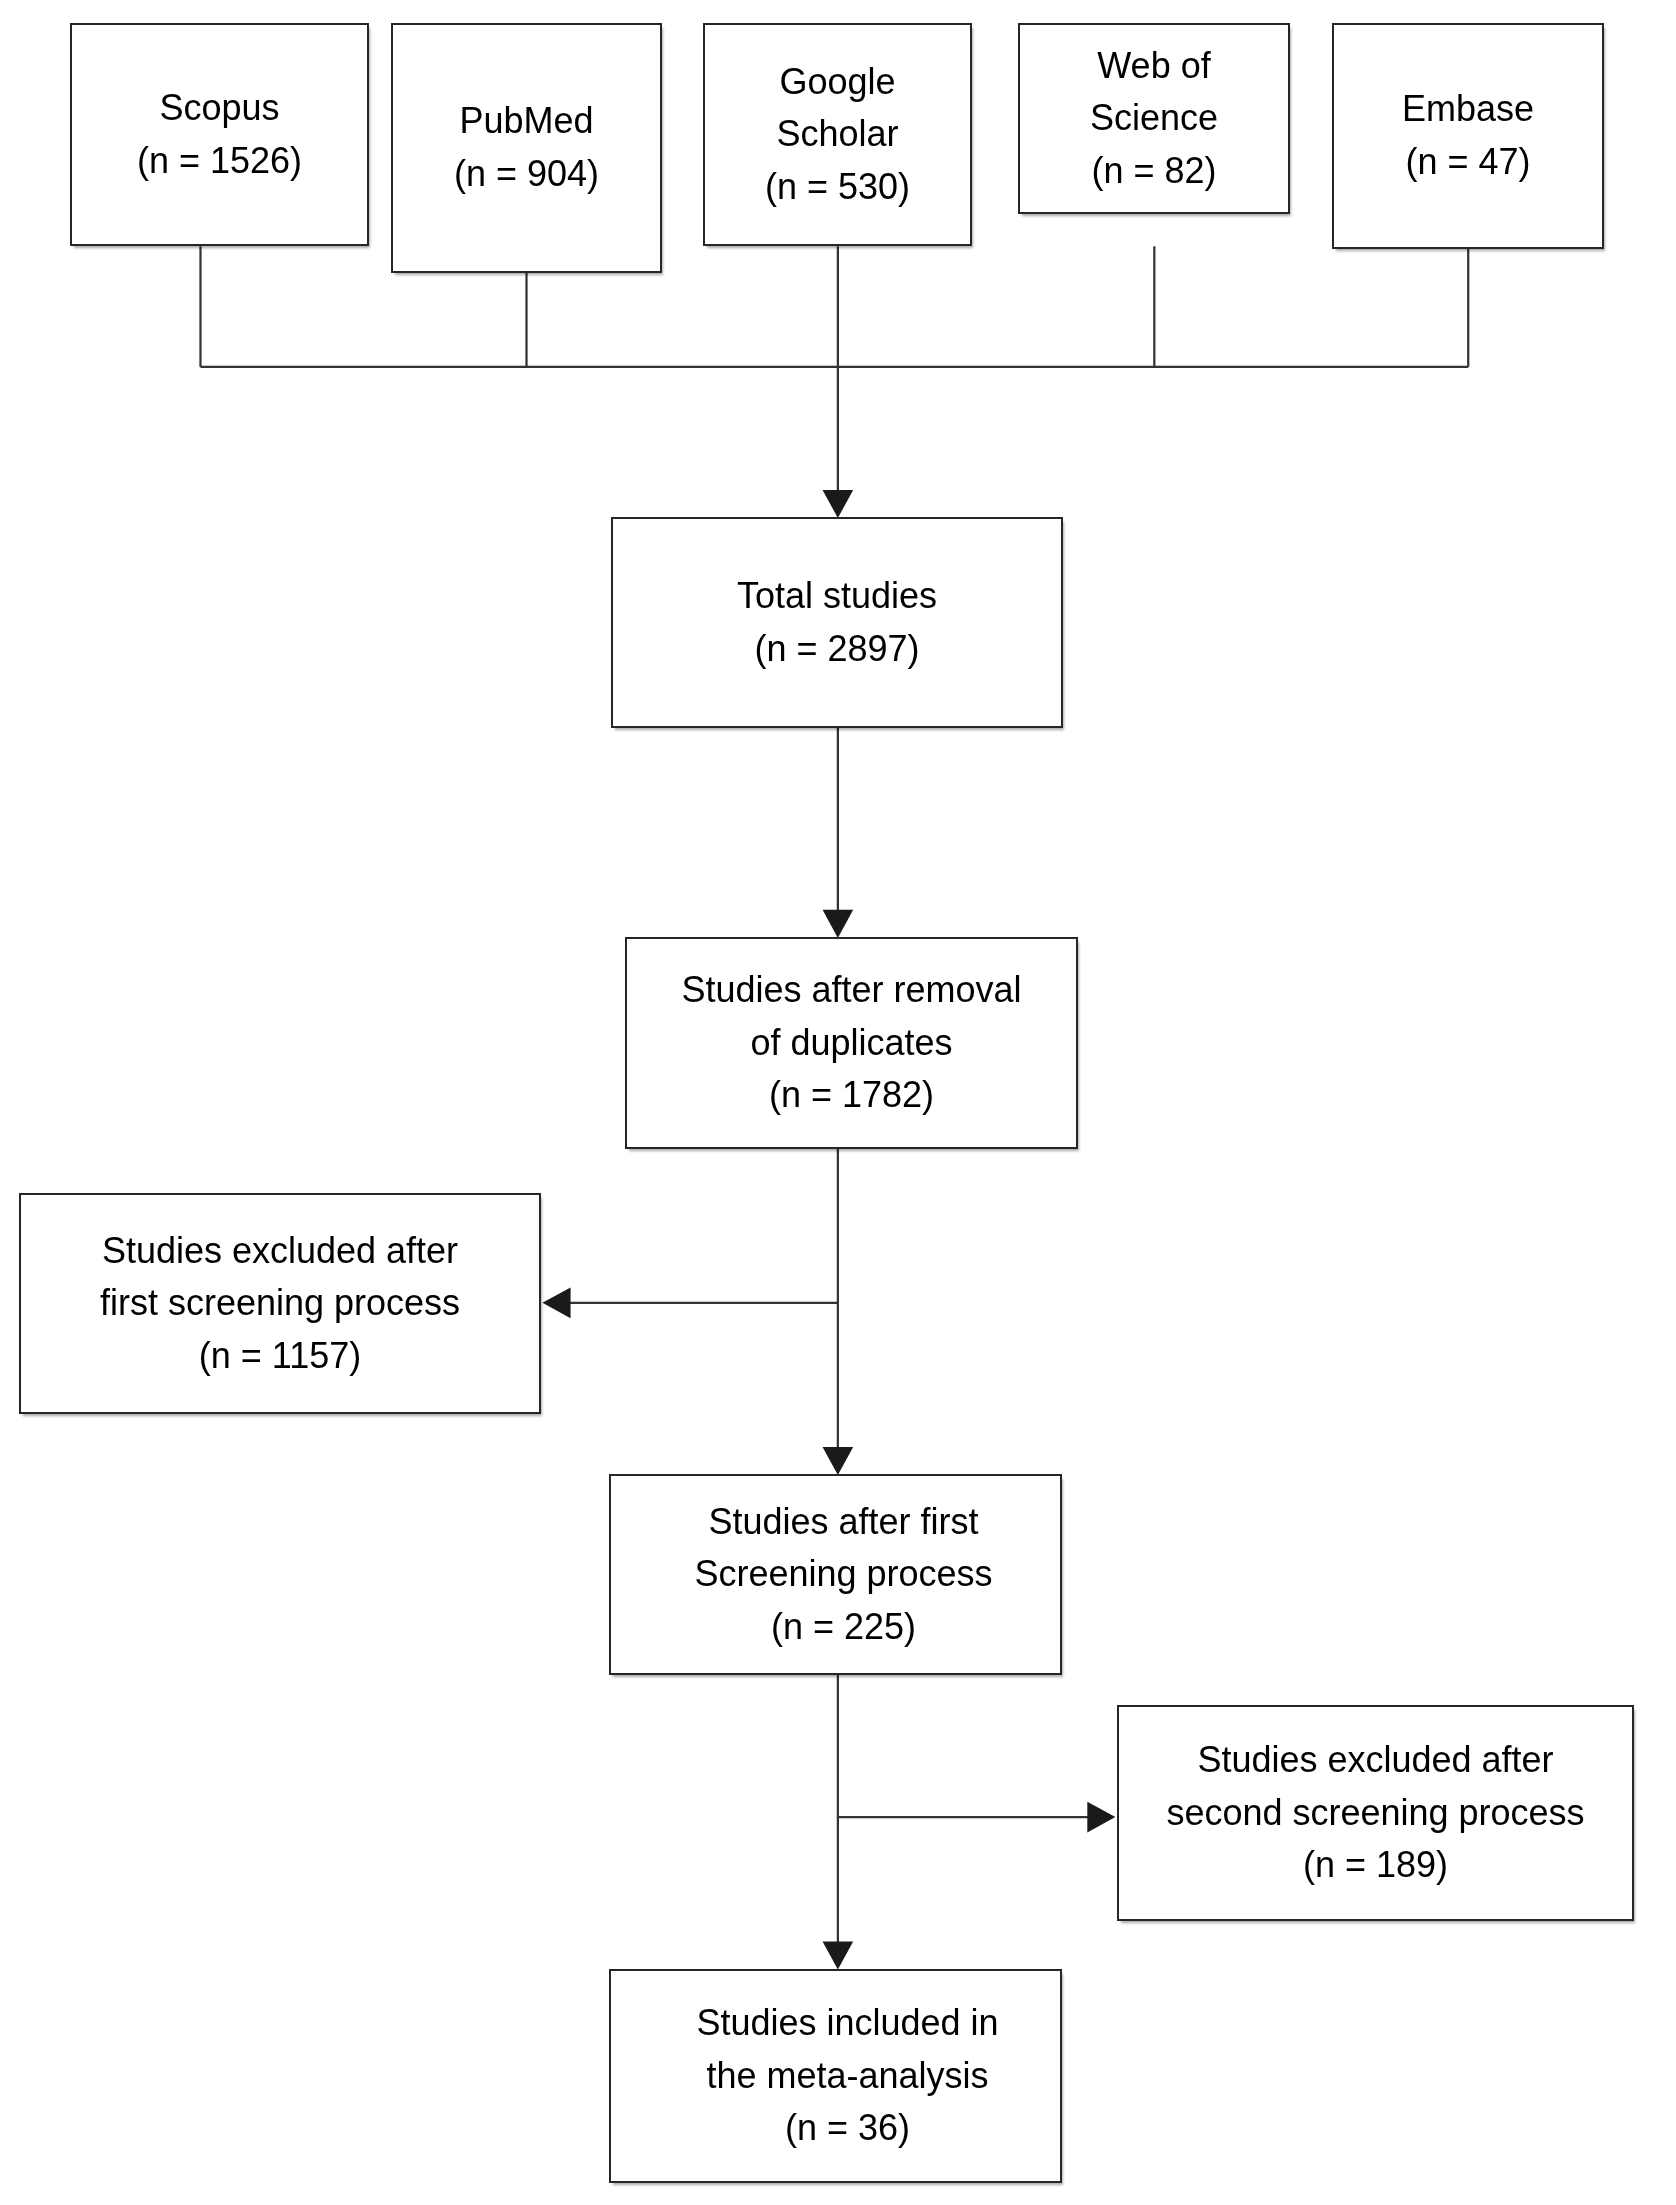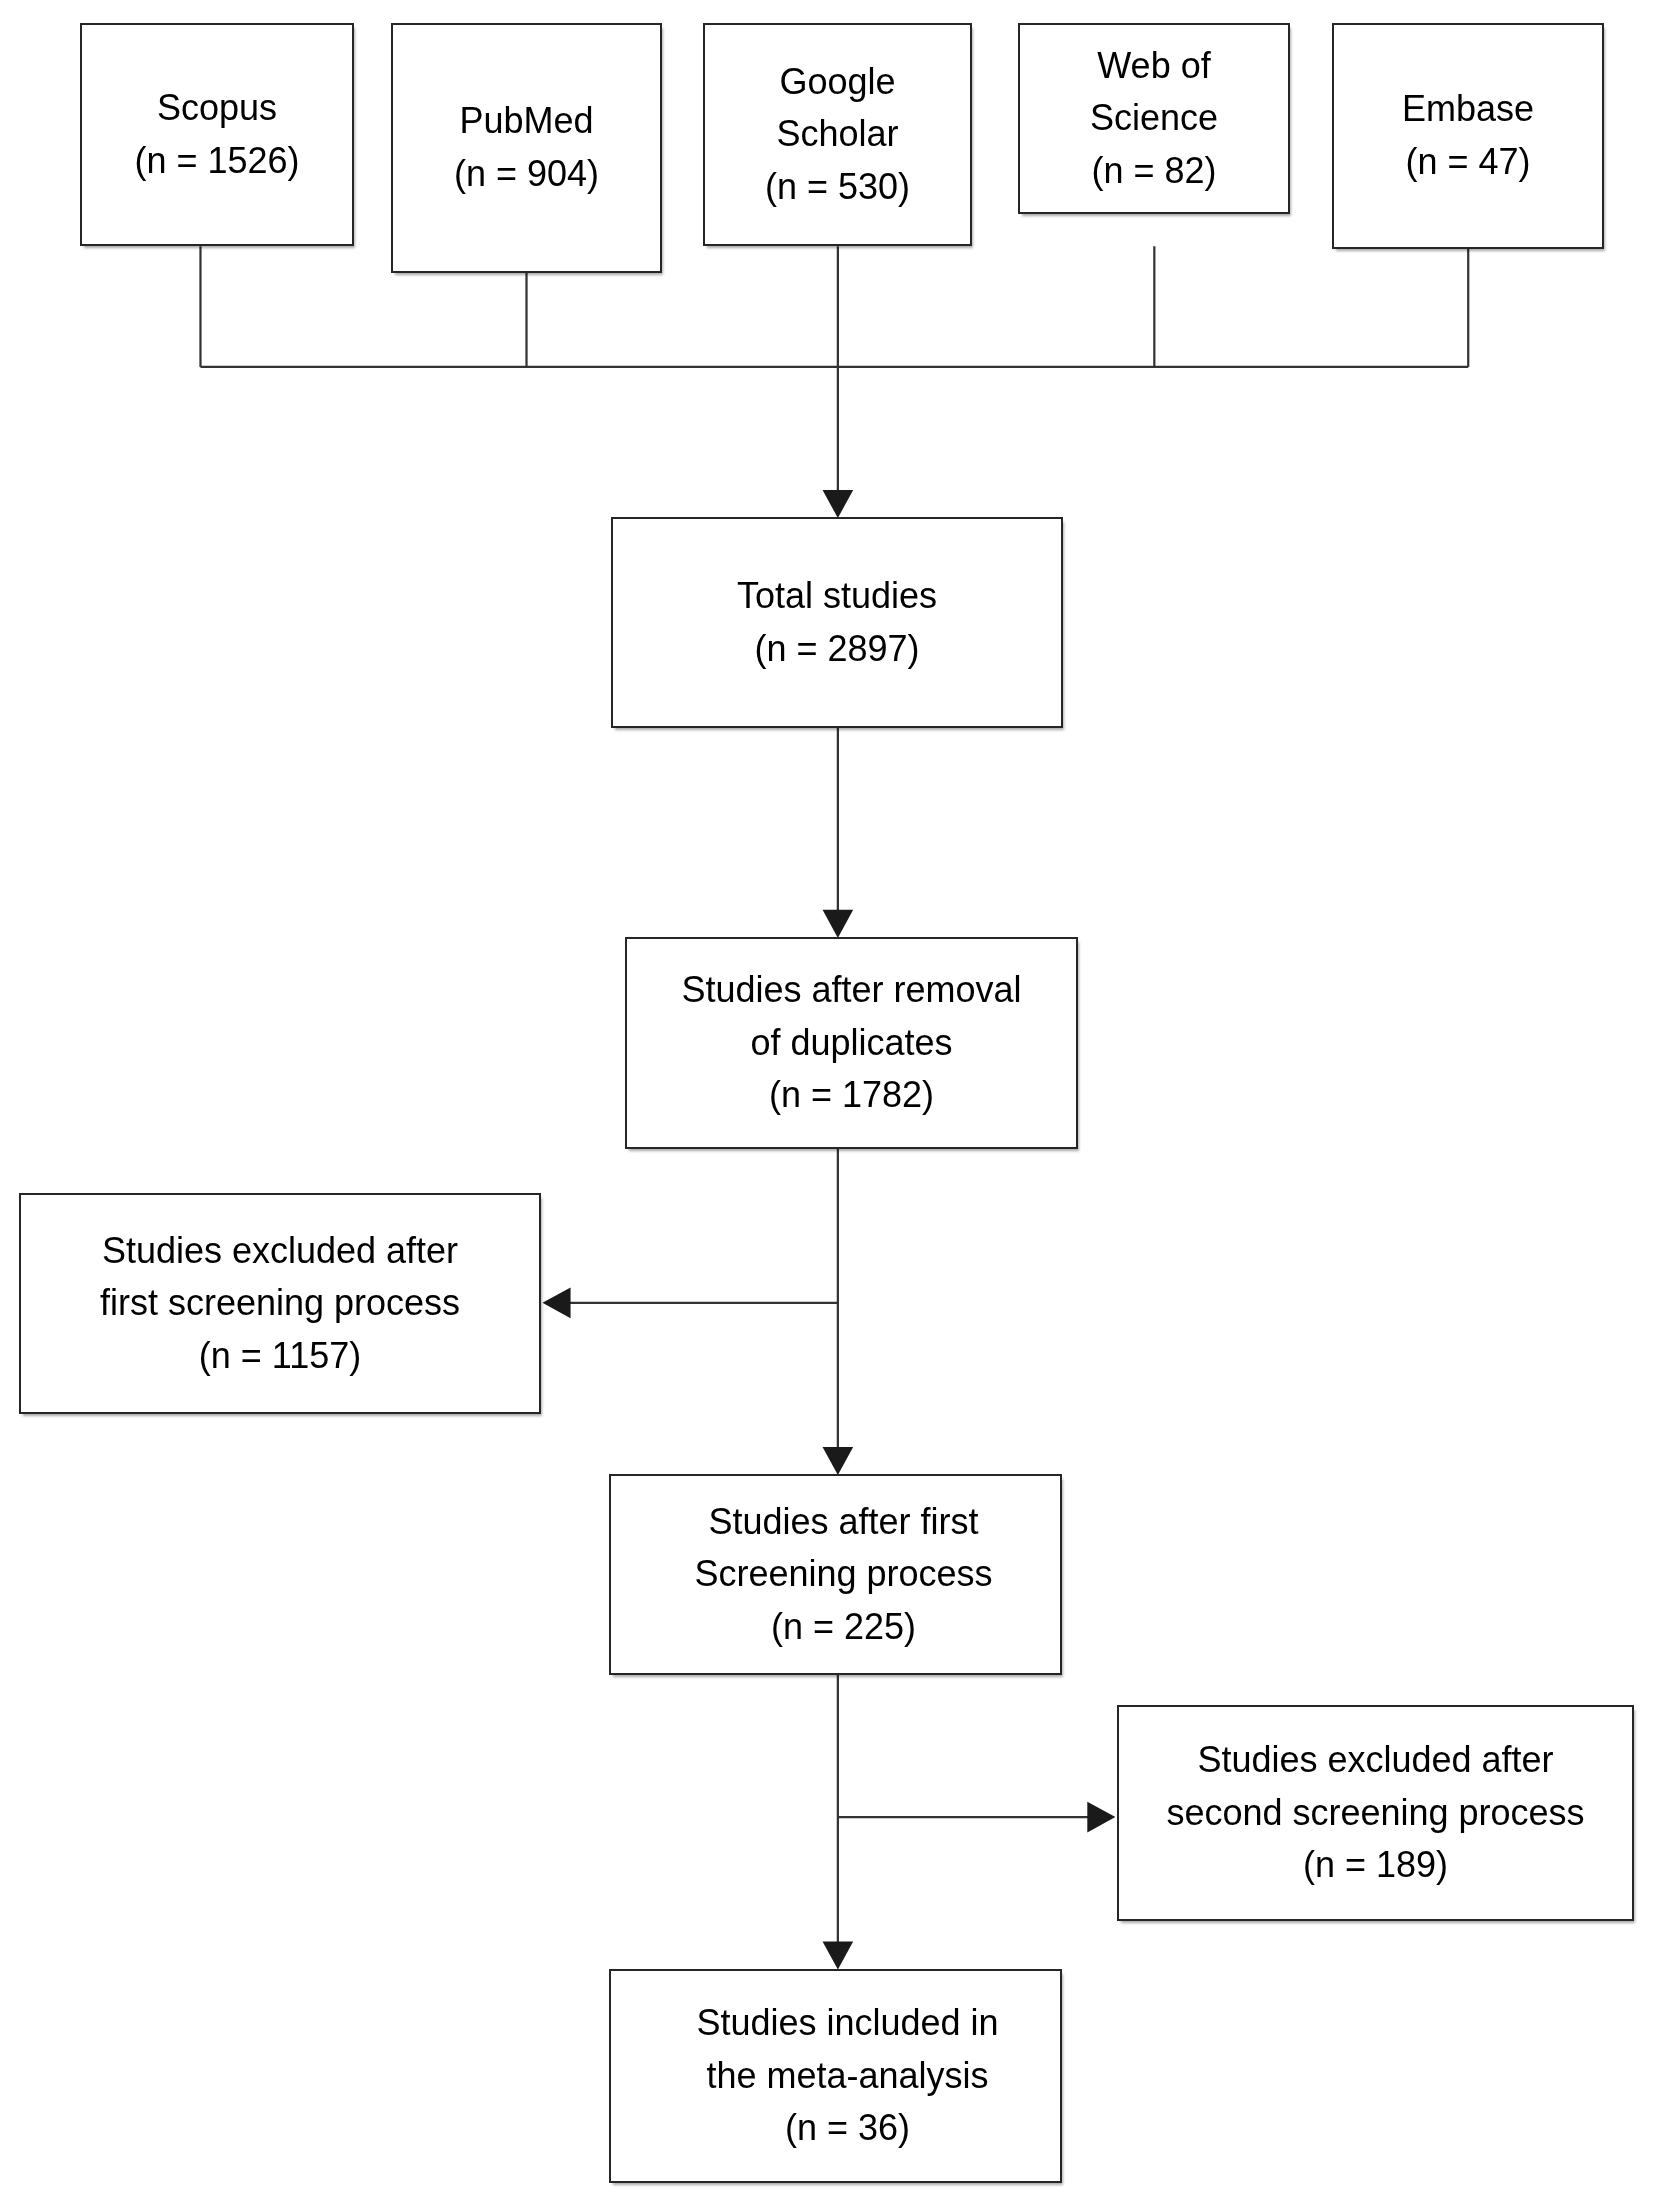--- a/index.html
+++ b/index.html
@@ -77,21 +77,21 @@
     <path d="M1313 2042 H892"></path>
     <polygon points="894,2018 894,2066 850,2042"></polygon>
 
     <path d="M1313 2625 V3047"></path>
     <polygon points="1289,3043 1337,3043 1313,3087"></polygon>
 
     <path d="M1313 2848 H1706"></path>
     <polygon points="1704,2824 1704,2872 1748,2848"></polygon>
   </svg>
 
-  <div class="box" style="left:80px; top:23px; width:274px; height:223px;">
+  <div class="box" style="left:70px; top:23px; width:299px; height:223px;">
     <div class="box-text">Scopus
 (n = 1526)</div>
   </div>
 
   <div class="box" style="left:391px; top:23px; width:271px; height:250px;">
     <div class="box-text">PubMed
 (n = 904)</div>
   </div>
 
   <div class="box" style="left:703px; top:23px; width:269px; height:223px;">

